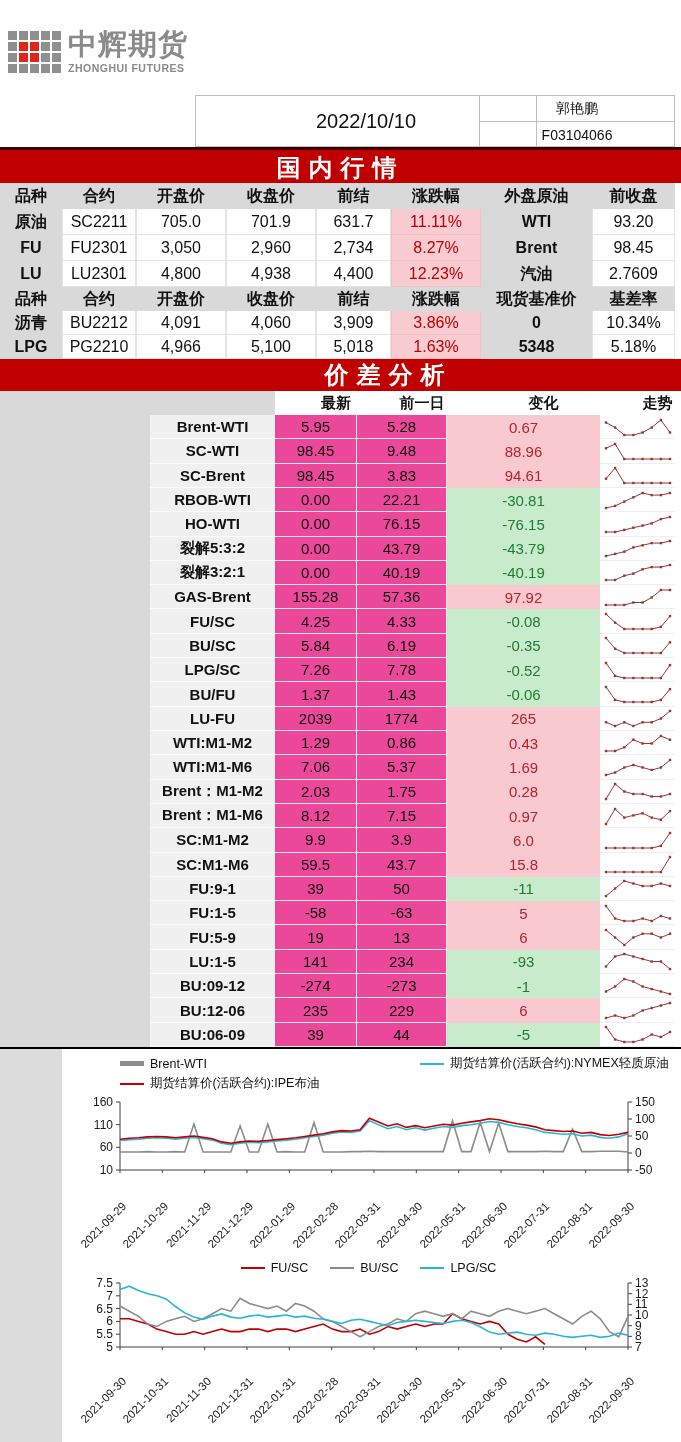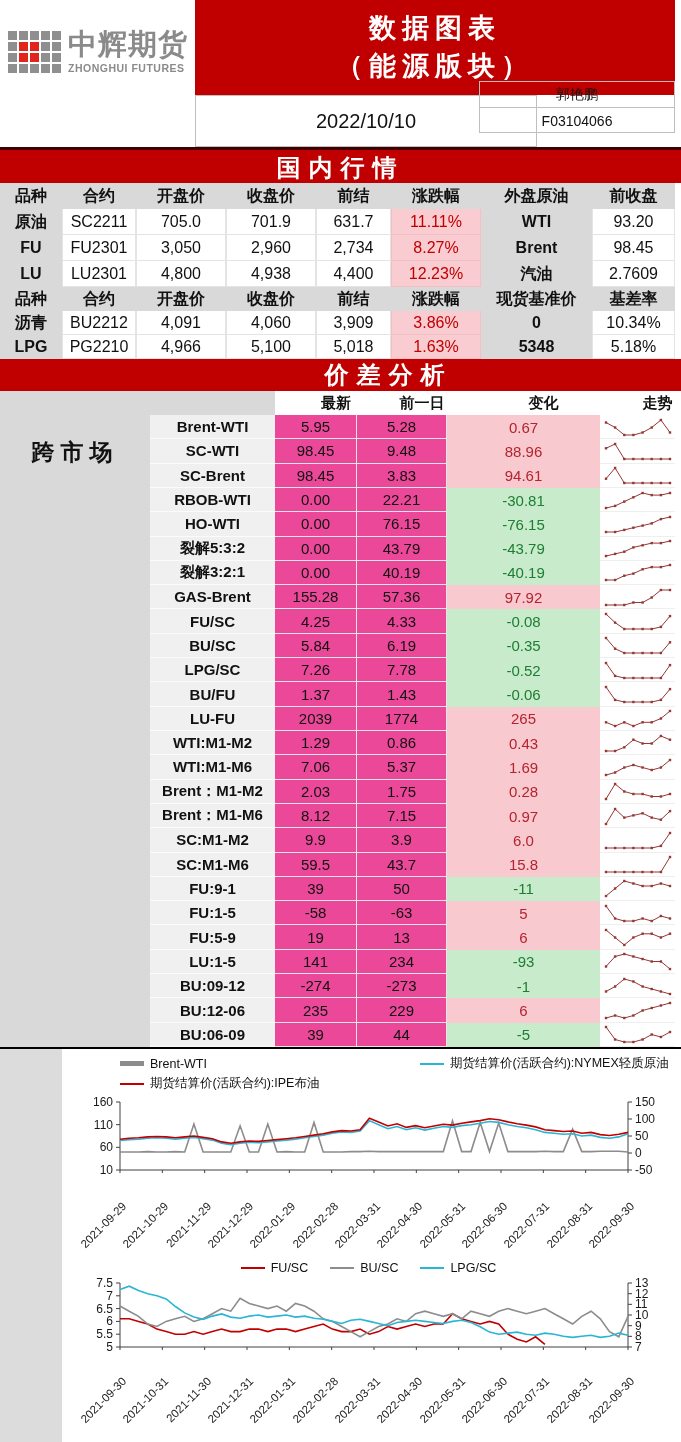--- a/index.html
+++ b/index.html
@@ -10,21 +10,21 @@
   .logo-grid{display:grid;grid-template-columns:repeat(5,9px);grid-auto-rows:9px;gap:2px;}
   .lg-sq{background:#8f8f8f;}
   .lg-sq.red{background:#e1251b;}
   .logo-cn{font-size:29px;font-weight:bold;color:#8a8a8a;line-height:1;letter-spacing:1px;white-space:nowrap;}
   .logo-en{font-size:10.5px;font-weight:bold;color:#8a8a8a;letter-spacing:.5px;margin-top:3px;white-space:nowrap;}
   .banner-main{position:absolute;left:195px;top:0;width:480px;height:95px;background:#c00000;color:#fff;
                display:flex;flex-direction:column;justify-content:center;align-items:center;
                font-weight:bold;font-size:27px;line-height:1.4;letter-spacing:6px;}
   .date-cell{position:absolute;left:195px;top:95px;width:342px;height:52px;border:1px solid #bfbfbf;
              box-sizing:border-box;display:flex;align-items:center;justify-content:center;font-size:20px;}
-  .auth{position:absolute;left:479px;top:81px;width:196px;height:52px;border:1px solid #bfbfbf;box-sizing:border-box;}
+  .auth{position:absolute;left:479px;top:95px;width:196px;height:52px;border:1px solid #bfbfbf;box-sizing:border-box;}
   .auth .a-row{height:25px;display:flex;align-items:center;justify-content:center;font-size:14px;}
   .auth .a-row.first{border-bottom:1px solid #bfbfbf;}
   
   .sec-banner{position:absolute;left:0;width:681px;background:#c00000;color:#fff;font-weight:bold;
               text-align:center;letter-spacing:8px;}
   #banner1{top:147px;height:36px;line-height:36px;font-size:24px;border-top:3px solid #3f0000;box-sizing:border-box;}
   #banner2{top:359px;height:32px;line-height:32px;font-size:24px;padding-left:48px;}
   
   .t-grid{position:absolute;left:0;width:604px;display:grid;
           grid-template-columns:62px 74px 90px 90px 75px 90px 111px 83px;}
@@ -94,24 +94,20 @@
         <div class="lg-sq"></div>
         <div class="lg-sq"></div>
         <div class="lg-sq"></div>
         <div class="lg-sq"></div>
         <div class="lg-sq"></div>
       </div>
     <div>
       <div class="logo-cn">中辉期货</div>
       <div class="logo-en">ZHONGHUI FUTURES</div>
     </div>
-  </div>
-  <div class="banner-main">
-    <div>数据图表</div>
-    <div>（能源版块）</div>
   </div>
   <div class="date-cell">2022/10/10</div>
   <div class="auth">
     <div class="a-row first">郭艳鹏</div>
     <div class="a-row">F03104066</div>
   </div>
 
   <div class="sec-banner" id="banner1">国内行情</div>
   <div class="t-grid" id="t1">
       <div class="th">品种</div>
@@ -178,21 +174,20 @@
   <div class="sp-head">
     <div class="gray"></div>
     <div class="gray"></div>
     <div>最新</div>
     <div>前一日</div>
     <div>变化</div>
     <div>走势</div>
   </div>
   <div class="sp-body">
     <div class="sp-groupcol">
-      <div class="sp-group" style="top:22px">跨市场</div>
     </div>
     <div class="sp-grid" id="spGrid">
         <div class="sp-name">Brent-WTI</div>
         <div class="sp-val">5.95</div>
         <div class="sp-val">5.28</div>
         <div class="sp-chg up">0.67</div>
         <div class="sp-spark">
           <svg width="72" height="22">
             <polyline fill="none" stroke="#953735" stroke-width="1" points="4.0,6.5 13.1,11.5 22.3,19.0 31.4,19.0 40.6,16.5 49.7,11.5 58.9,4.0 68.0,16.5"></polyline>
             <rect x="2.8" y="5.3" width="2.4" height="2.4" fill="#953735"></rect>

